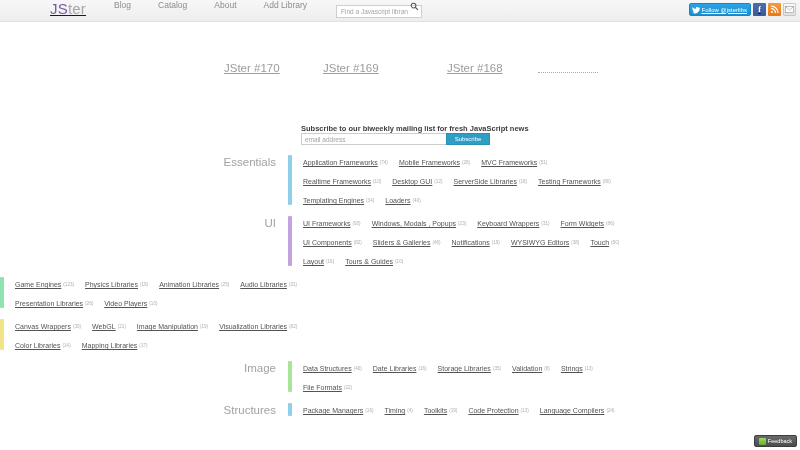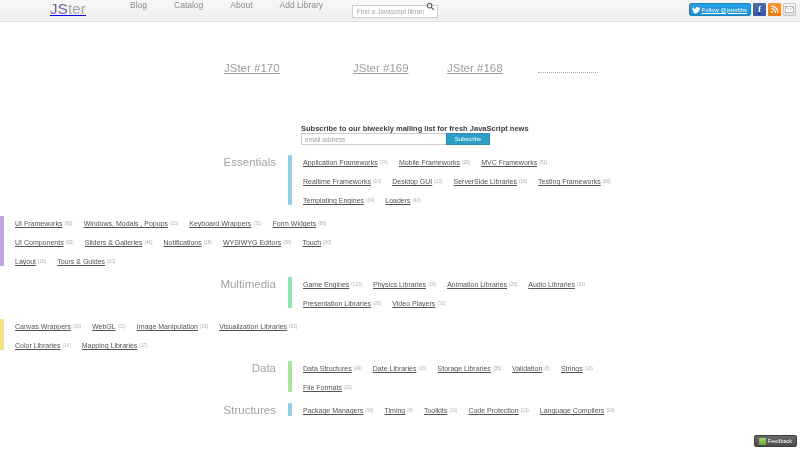--- a/index.html
+++ b/index.html
@@ -26,21 +26,21 @@
     font-size: 15px;
     letter-spacing: .2px;
     font-family: "Liberation Sans", sans-serif;
   }
   .logo .js { color: #7b5ca3; }
   .logo .ter { color: #a8a6a9; }
 
   .nav {
     display: flex;
     align-items: center;
-    margin-left: 44px;
+    margin-left: 28px;
   }
   .nav a {
     color: #8d8b8e;
     text-decoration: none;
     font-size: 8.5px;
     margin-right: 27px;
     white-space: nowrap;
   }
 
   .searchwrap {
@@ -108,21 +108,21 @@
   }
   .issue-link {
     position: absolute;
     top: 40px;
     font-size: 11.5px;
     color: #9d9b9d;
     text-decoration: underline;
     white-space: nowrap;
   }
   .il1 { left: 224px; }
-  .il2 { left: 353px; }
+  .il2 { left: 323px; }
   .il3 { left: 447px; }
 
   
   .subscribe {
     position: absolute;
     left: 301px; top: 124px;
   }
   .sub-title {
     font-size: 7.5px;
     color: #3e3c3e;
@@ -293,44 +293,44 @@
     <div class="section">
       <div class="sec-label">Essentials</div>
       <div class="bar" style="background: rgb(143, 207, 232);"></div>
       <div class="links">
         <div class="lrow"><a class="cat" href="#">Application Frameworks</a><span class="cnt">(74)</span><a class="cat" href="#">Mobile Frameworks</a><span class="cnt">(28)</span><a class="cat" href="#">MVC Frameworks</a><span class="cnt">(51)</span></div>
         <div class="lrow"><a class="cat" href="#">Realtime Frameworks</a><span class="cnt">(10)</span><a class="cat" href="#">Desktop GUI</a><span class="cnt">(12)</span><a class="cat" href="#">ServerSide Libraries</a><span class="cnt">(18)</span><a class="cat" href="#">Testing Frameworks</a><span class="cnt">(80)</span></div>
         <div class="lrow"><a class="cat" href="#">Templating Engines</a><span class="cnt">(34)</span><a class="cat" href="#">Loaders</a><span class="cnt">(40)</span></div>
       </div>
     </div>
     <div class="section">
+      <div class="sec-label">UI</div>
       <div class="bar" style="background: rgb(194, 163, 224);"></div>
       <div class="links">
         <div class="lrow"><a class="cat" href="#">UI Frameworks</a><span class="cnt">(93)</span><a class="cat" href="#">Windows, Modals , Popups</a><span class="cnt">(23)</span><a class="cat" href="#">Keyboard Wrappers</a><span class="cnt">(31)</span><a class="cat" href="#">Form Widgets</a><span class="cnt">(86)</span></div>
         <div class="lrow"><a class="cat" href="#">UI Components</a><span class="cnt">(82)</span><a class="cat" href="#">Sliders &amp; Galleries</a><span class="cnt">(46)</span><a class="cat" href="#">Notifications</a><span class="cnt">(19)</span><a class="cat" href="#">WYSIWYG Editors</a><span class="cnt">(38)</span><a class="cat" href="#">Touch</a><span class="cnt">(80)</span></div>
         <div class="lrow"><a class="cat" href="#">Layout</a><span class="cnt">(16)</span><a class="cat" href="#">Tours &amp; Guides</a><span class="cnt">(10)</span></div>
       </div>
     </div>
     <div class="section">
-      <div class="sec-label">Multimedia</div>
       <div class="bar" style="background: rgb(143, 227, 176);"></div>
       <div class="links">
         <div class="lrow"><a class="cat" href="#">Game Engines</a><span class="cnt">(123)</span><a class="cat" href="#">Physics Libraries</a><span class="cnt">(19)</span><a class="cat" href="#">Animation Libraries</a><span class="cnt">(25)</span><a class="cat" href="#">Audio Libraries</a><span class="cnt">(31)</span></div>
         <div class="lrow"><a class="cat" href="#">Presentation Libraries</a><span class="cnt">(26)</span><a class="cat" href="#">Video Players</a><span class="cnt">(10)</span></div>
       </div>
     </div>
     <div class="section">
       <div class="bar" style="background: rgb(242, 227, 137);"></div>
       <div class="links">
         <div class="lrow"><a class="cat" href="#">Canvas Wrappers</a><span class="cnt">(30)</span><a class="cat" href="#">WebGL</a><span class="cnt">(21)</span><a class="cat" href="#">Image Manipulation</a><span class="cnt">(19)</span><a class="cat" href="#">Visualization Libraries</a><span class="cnt">(82)</span></div>
         <div class="lrow"><a class="cat" href="#">Color Libraries</a><span class="cnt">(14)</span><a class="cat" href="#">Mapping Libraries</a><span class="cnt">(17)</span></div>
       </div>
     </div>
     <div class="section">
-      <div class="sec-label">Data</div>
+      <div class="sec-label">Image</div>
       <div class="bar" style="background: rgb(168, 229, 154);"></div>
       <div class="links">
         <div class="lrow"><a class="cat" href="#">Data Structures</a><span class="cnt">(40)</span><a class="cat" href="#">Date Libraries</a><span class="cnt">(16)</span><a class="cat" href="#">Storage Libraries</a><span class="cnt">(35)</span><a class="cat" href="#">Validation</a><span class="cnt">(8)</span><a class="cat" href="#">Strings</a><span class="cnt">(13)</span></div>
         <div class="lrow"><a class="cat" href="#">File Formats</a><span class="cnt">(22)</span></div>
       </div>
     </div>
     <div class="section">
       <div class="sec-label">Structures</div>
       <div class="bar" style="background: rgb(143, 207, 232);"></div>
       <div class="links">

